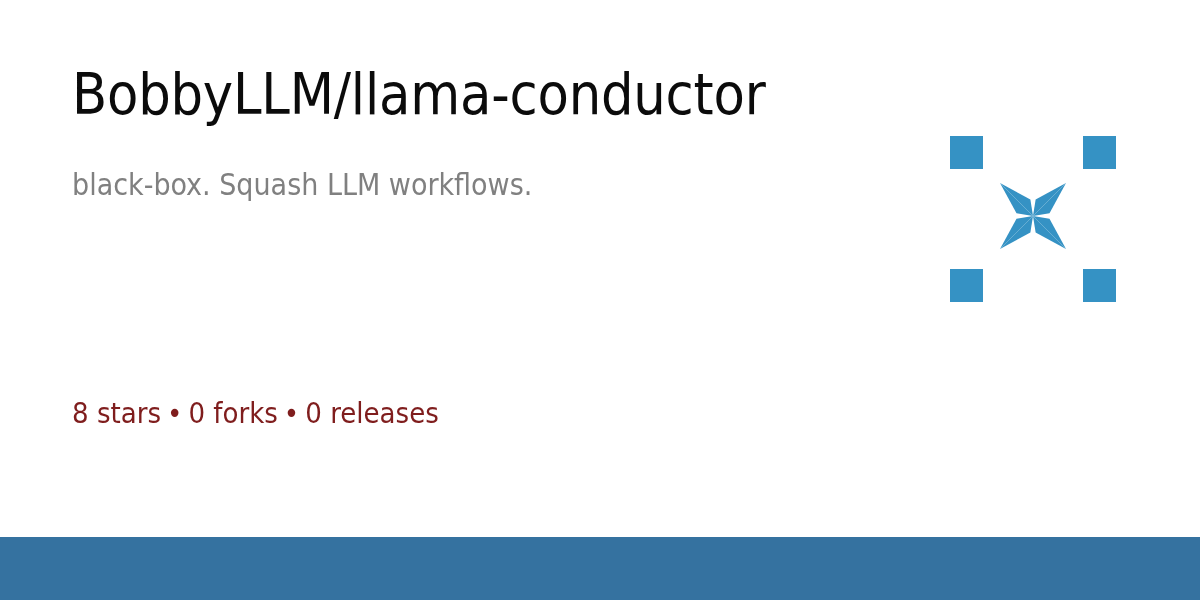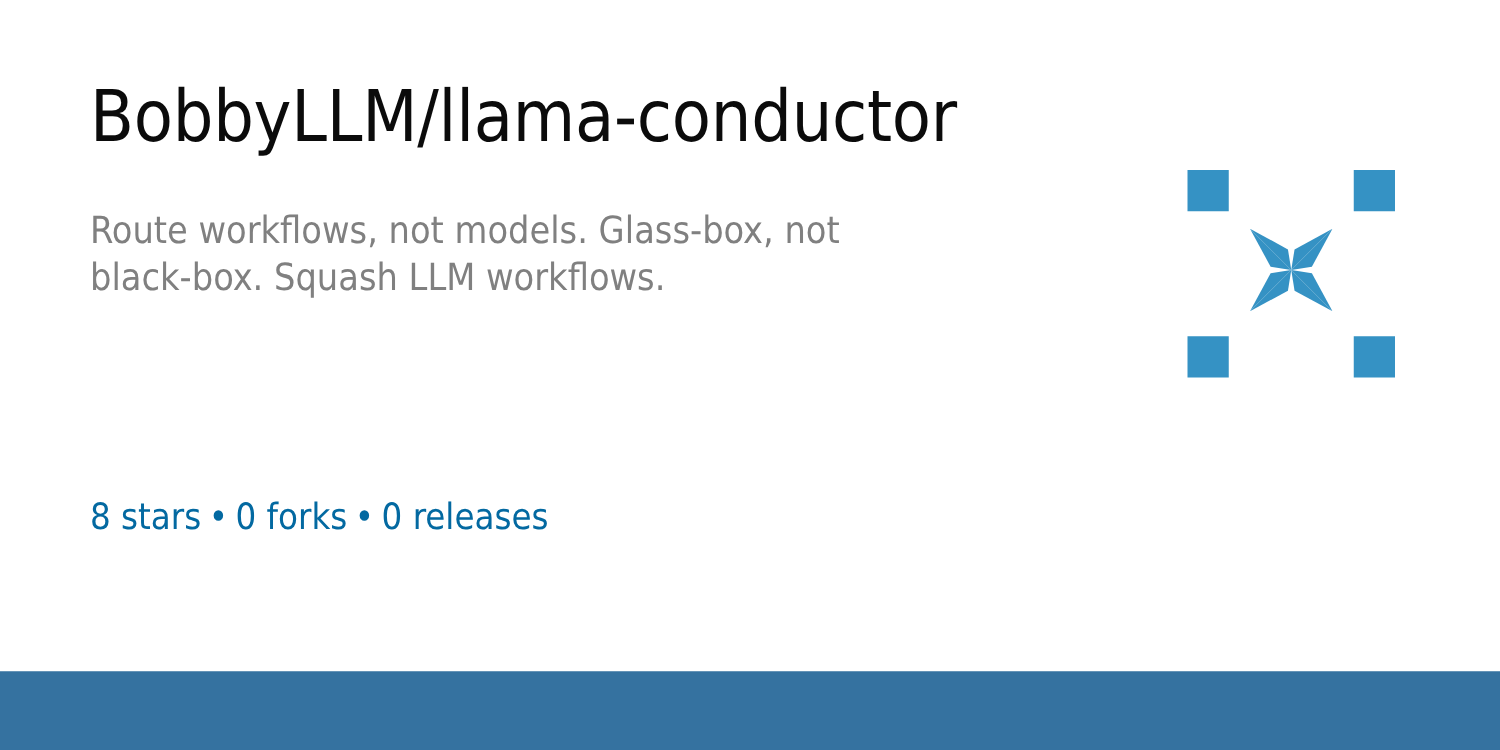--- a/index.html
+++ b/index.html
@@ -57,21 +57,21 @@
     white-space: nowrap;
   }
 
   .repo-stats {
     position: absolute;
     left: 0;
     top: 387px;
     font-size: 29px;
     line-height: 52px;
     font-weight: 400;
-    color: #0369a1;
+    color: #7f1d1d;
     font-family: "DejaVu Sans Condensed", "Liberation Sans Narrow", "Liberation Sans", sans-serif;
   }
   .repo-stats .stat-line {
     display: block;
     white-space: nowrap;
   }
   .repo-stats .sep {
     display: inline-block;
     padding: 0 6px;
   }
@@ -116,21 +116,20 @@
 </head>
 <body>
 
 <div class="card">
 
   <div class="content">
 
     <div class="repo-title">BobbyLLM/llama-conductor</div>
 
     <div class="repo-description">
-      <span class="desc-line">Route workflows, not models. Glass-box, not</span>
       <span class="desc-line">black-box. Squash LLM workflows.</span>
     </div>
 
     <div class="repo-stats">
       <span class="stat-line">
         <span>8 stars</span><span class="sep">•</span><span>0 forks</span><span class="sep">•</span><span>0 releases</span>
       </span>
     </div>
 
   </div>

